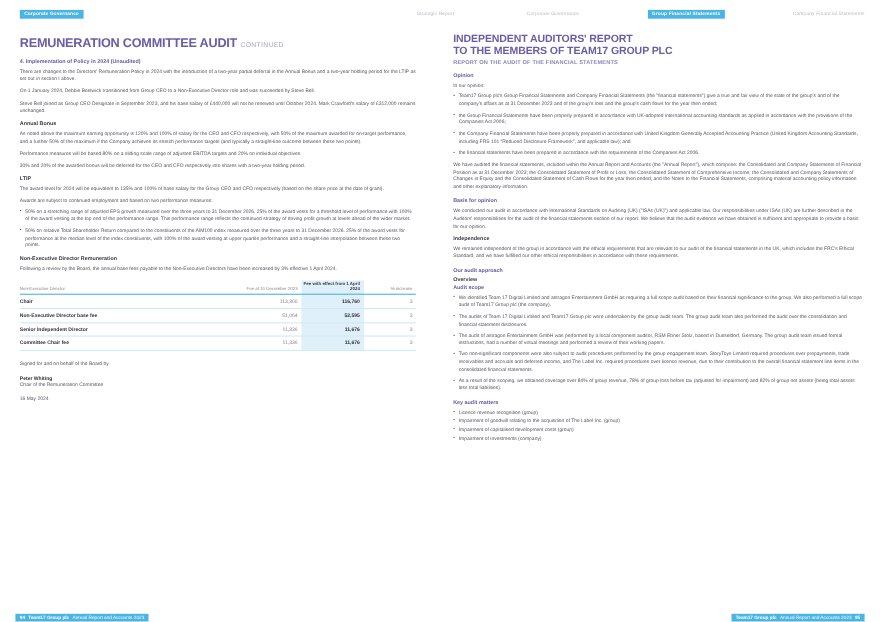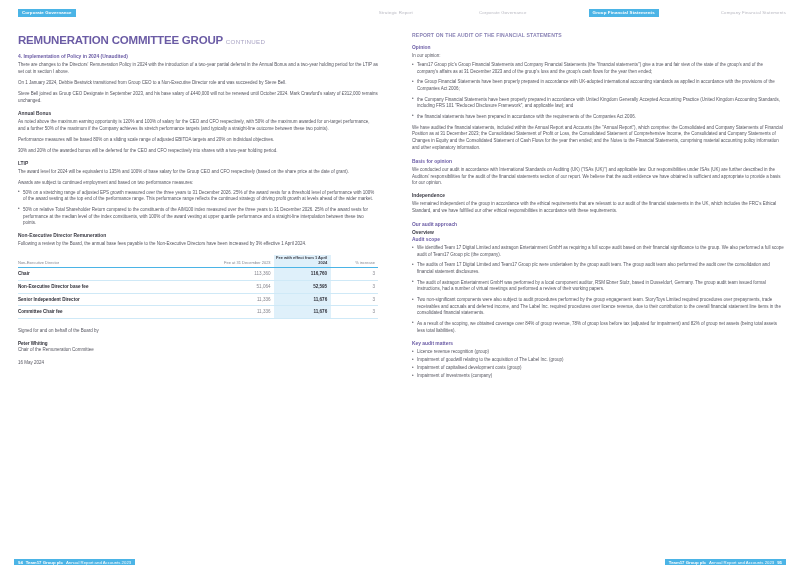--- a/index.html
+++ b/index.html
@@ -126,21 +126,21 @@
       <span class="nav-sp"></span>
       <span class="nav-item active">Group Financial Statements</span>
       <span class="nav-sp"></span>
       <span class="nav-item">Company Financial Statements</span>
     </div>
   </div>
 
   <div class="col-left">
 
     <h1 class="doc-title">
-      <span>REMUNERATION COMMITTEE GROUP</span>
+      <span>REMUNERATION COMMITTEE AUDIT</span>
       <span class="cont">CONTINUED</span>
     </h1>
 
     <div class="h-purple">4. Implementation of Policy in 2024 (Unaudited)</div>
 
     <p class="body">There are changes to the Directors' Remuneration Policy in 2024 with the introduction of a two-year partial deferral in the Annual Bonus and a two-year holding period for the LTIP as set out in section I above.</p>
     <p class="body">On 1 January 2024, Debbie Bestwick transitioned from Group CEO to a Non-Executive Director role and was succeeded by Steve Bell.</p>
     <p class="body">Steve Bell joined as Group CEO Designate in September 2023, and his base salary of £440,000 will not be renewed until October 2024. Mark Crawford's salary of £312,000 remains unchanged.</p>
 
     <div class="h-dark">Annual Bonus</div>
@@ -199,20 +199,24 @@
     <div class="signoff">
       <div class="line">Signed for and on behalf of the Board by</div>
       <div class="name">Peter Whiting</div>
       <div class="line">Chair of the Remuneration Committee</div>
       <div class="date">16 May 2024</div>
     </div>
   </div>
 
   <div class="col-right">
 
+    <h1 class="aud-title">
+      <span>INDEPENDENT AUDITORS' REPORT</span><br>
+      <span>TO THE MEMBERS OF TEAM17 GROUP PLC</span>
+    </h1>
     <div class="aud-sub">REPORT ON THE AUDIT OF THE FINANCIAL STATEMENTS</div>
 
     <div class="h-purple">Opinion</div>
     <p class="body tight">In our opinion:</p>
     <ul class="bul">
       <li>Team17 Group plc's Group Financial Statements and Company Financial Statements (the "financial statements") give a true and fair view of the state of the group's and of the company's affairs as at 31 December 2023 and of the group's loss and the group's cash flows for the year then ended;</li>
       <li>the Group Financial Statements have been properly prepared in accordance with UK-adopted international accounting standards as applied in accordance with the provisions of the Companies Act 2006;</li>
       <li>the Company Financial Statements have been properly prepared in accordance with United Kingdom Generally Accepted Accounting Practice (United Kingdom Accounting Standards, including FRS 101 "Reduced Disclosure Framework", and applicable law); and</li>
       <li>the financial statements have been prepared in accordance with the requirements of the Companies Act 2006.</li>
     </ul>

